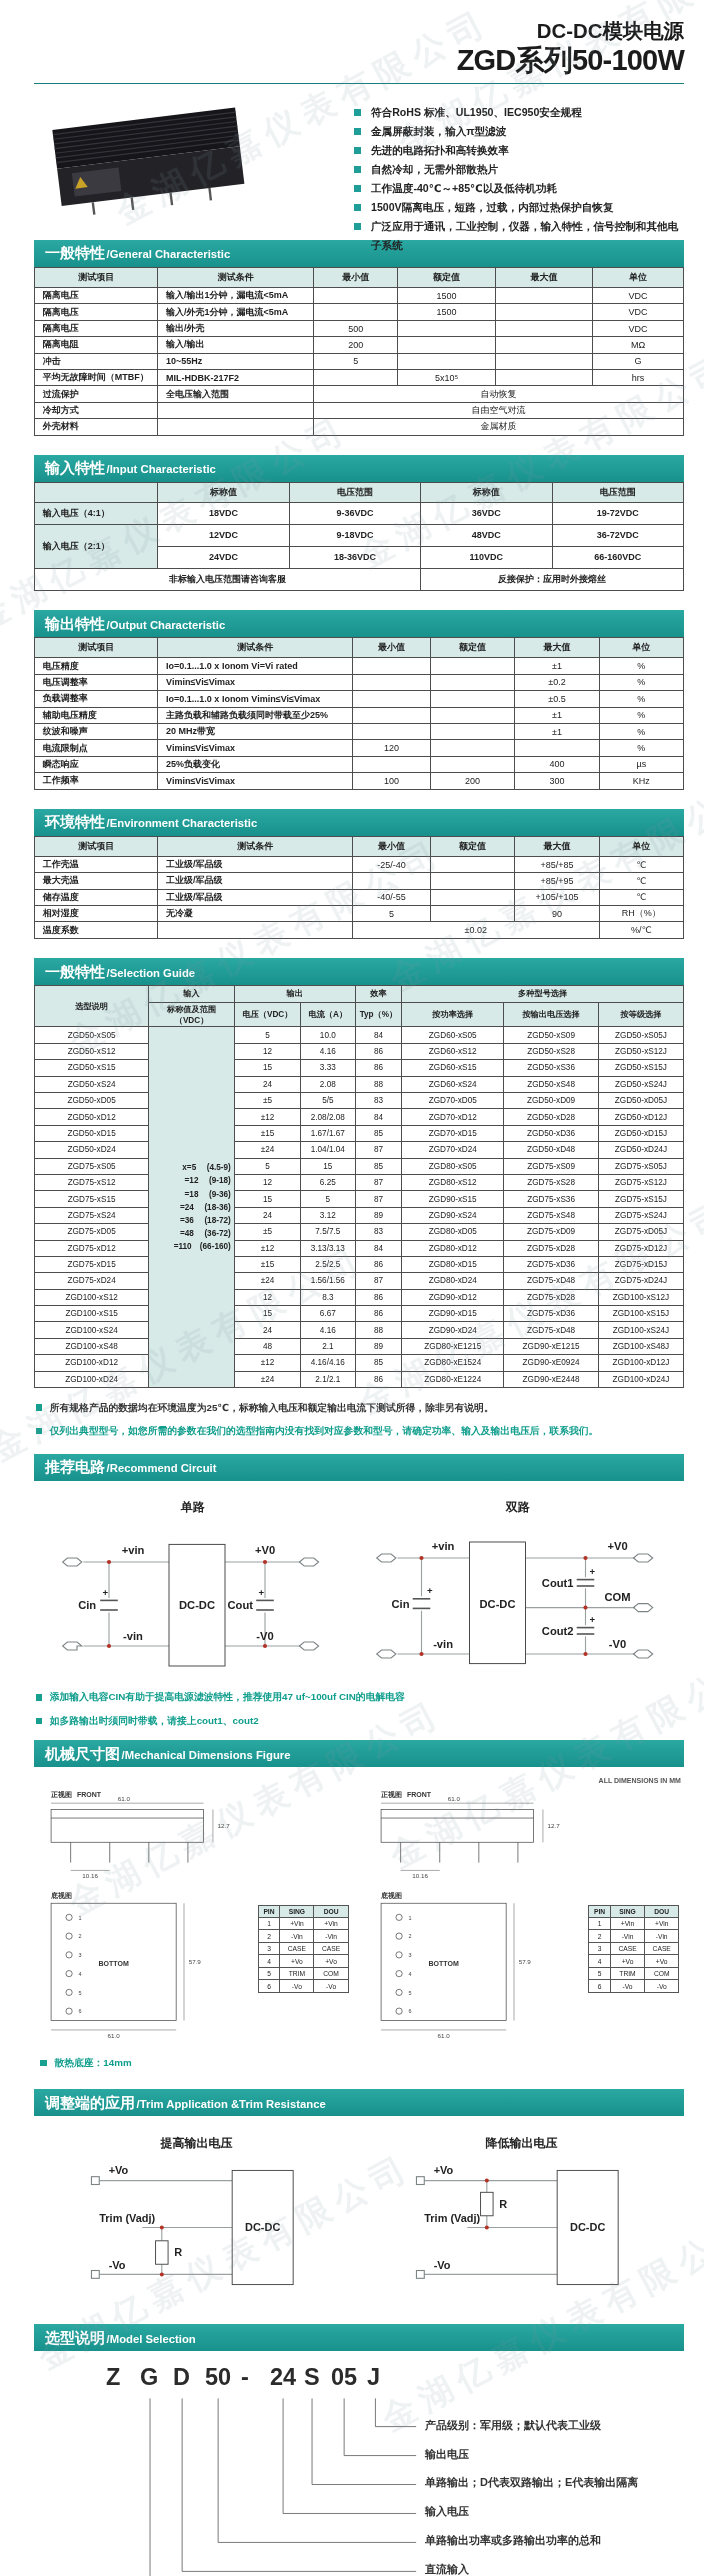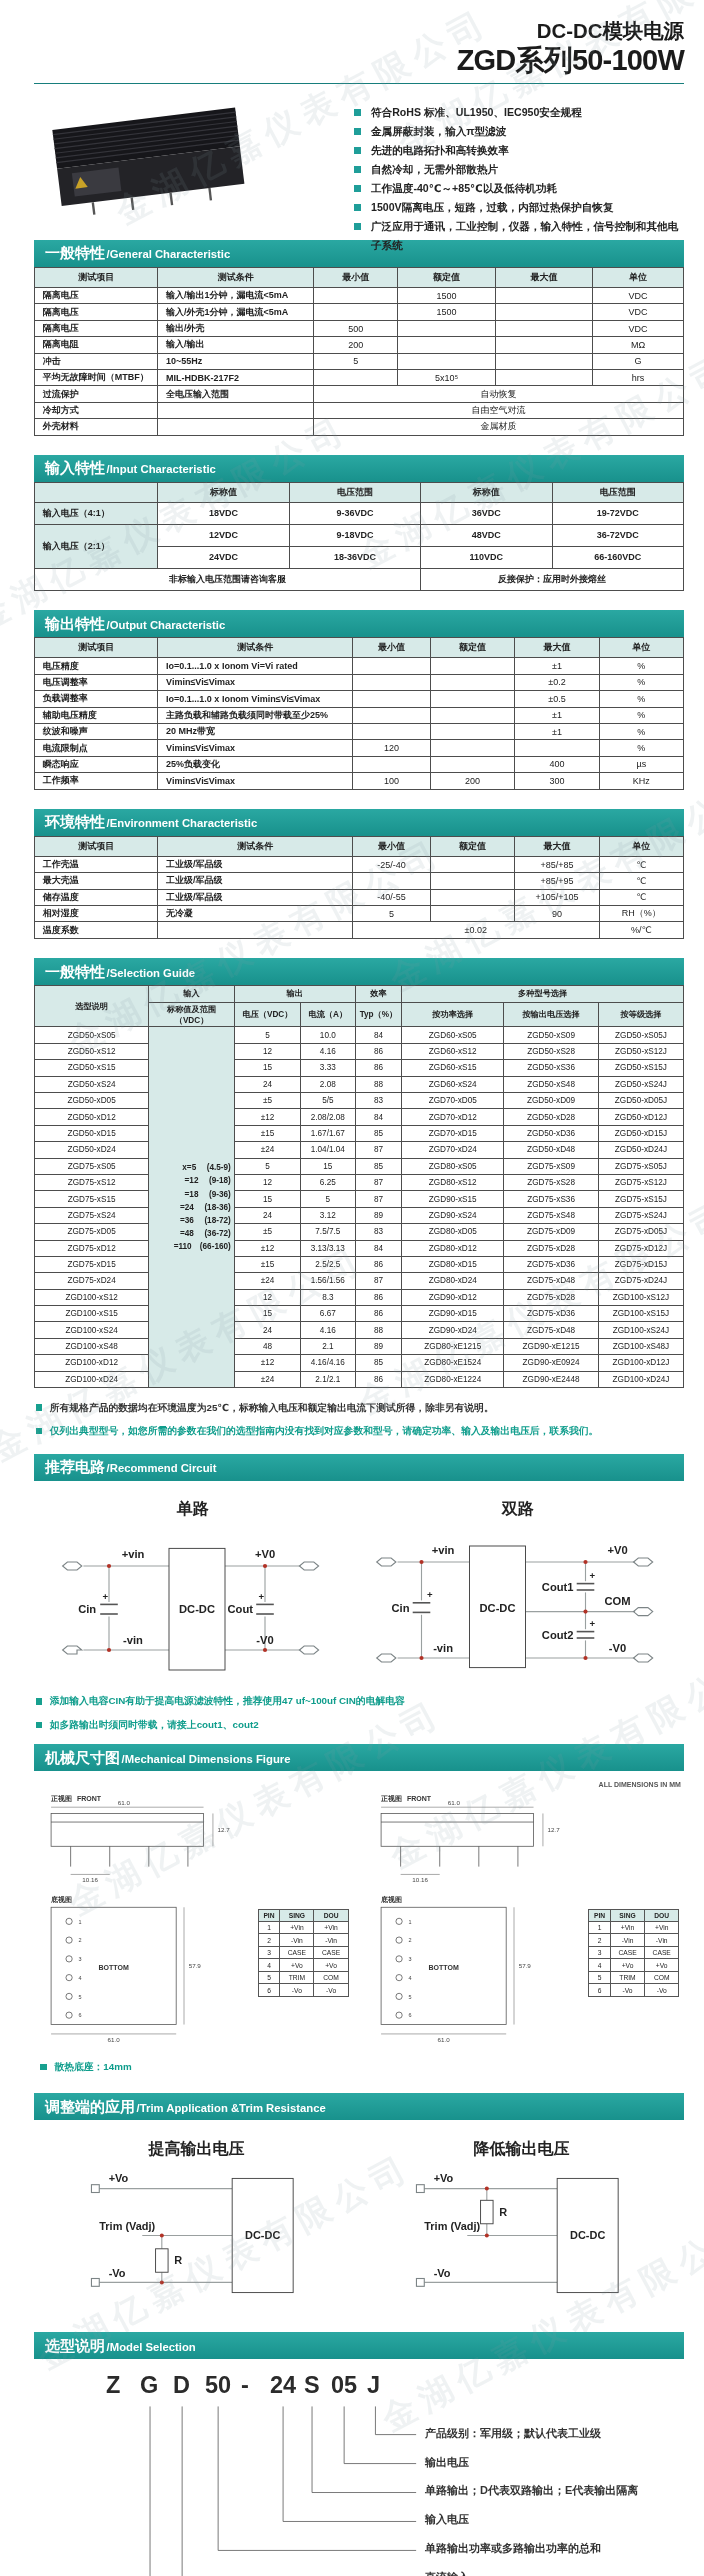--- a/index.html
+++ b/index.html
@@ -53,21 +53,21 @@
 
   
   .notes { margin-top:12.5px; }
   .note { position:relative; font-size:9.8px; font-weight:700; color:#333; line-height:14px; padding-left:15.7px; margin-top:9.4px; }
   .note::before { content:""; position:absolute; left:1.6px; top:3.9px; width:6.3px; height:6.3px; background:#17a08f; }
   .note.teal { color:#0f9d8c; }
 
   
   .circ-row { display:flex; justify-content:space-around; margin-top:7.8px; }
   .circ-block { text-align:center; }
-  .circ-title { font-size:16px; font-weight:700; color:#222; margin:11px 0 1.6px; }
+  .circ-title { font-size:12px; font-weight:700; color:#222; margin:11px 0 1.6px; }
   svg text { font-family:"Liberation Sans","DejaVu Sans",sans-serif; }
   .wire { stroke:#9aa0a0; stroke-width:1.4; fill:none; }
   .boxline { stroke:#444; stroke-width:1.2; fill:#fff; }
   .plate { stroke:#555; stroke-width:2; }
   .node { fill:#b23226; }
   .clabel { font-size:14px; font-weight:700; fill:#222; }
   .small-label { font-size:12px; font-weight:700; fill:#222; }
 
   
   .mech-wrap { position:relative; margin-top:7.8px; }

